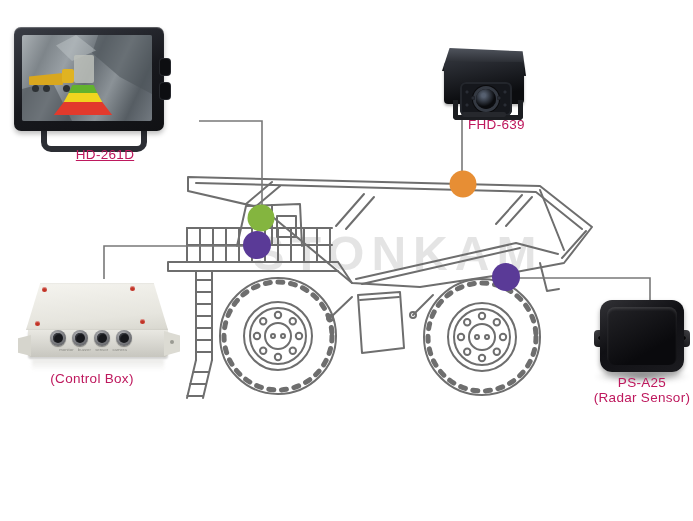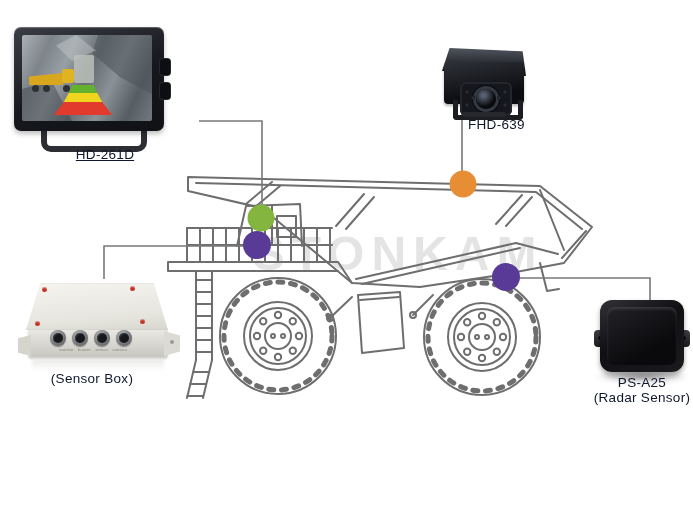--- a/index.html
+++ b/index.html
@@ -1,21 +1,21 @@
 <!DOCTYPE html>
 <html><head>
 <meta charset="utf-8">
 <style>
   html,body { margin:0; padding:0; background:#fff; }
   .canvas {
     position:relative; width:693px; height:521px; background:#ffffff;
     font-family:"Liberation Sans", sans-serif; overflow:hidden;
   }
   .label {
-    position:absolute; color:#0f172a; font-size:13.5px; letter-spacing:.3px;
+    position:absolute; color:#be185d; font-size:13.5px; letter-spacing:.3px;
     text-align:center; white-space:nowrap;
   }
 
   
   .monitor-stand {
     position:absolute; left:41px; top:118px; width:94px; height:28px;
     border:6px solid #2c2e34; border-top:none; border-radius:0 0 10px 10px;
   }
   .monitor-stand::before, .monitor-stand::after {
     content:""; position:absolute; top:-5px; width:11px; height:11px;
@@ -295,21 +295,21 @@
       <div class="cb-ports">
         <span>monitor</span>
         <span>buzzer</span>
         <span>sensor</span>
         <span>camera</span>
       </div>
       <div class="cb-ear-left"></div>
       <div class="cb-ear-right"></div>
       <div class="cb-reflection"></div>
     </div>
-    <div class="label" style="left:12px; top:371px; width:160px;">(Sensor Box)</div>
+    <div class="label" style="left:12px; top:371px; width:160px;">(Control Box)</div>
   </div>
 
   <div>
     <div class="radar-unit">
       <div class="radar-shadow"></div>
       <div class="radar-ear left"></div>
       <div class="radar-ear right"></div>
       <div class="radar-body">
         <div class="radar-inner"></div>
       </div>

